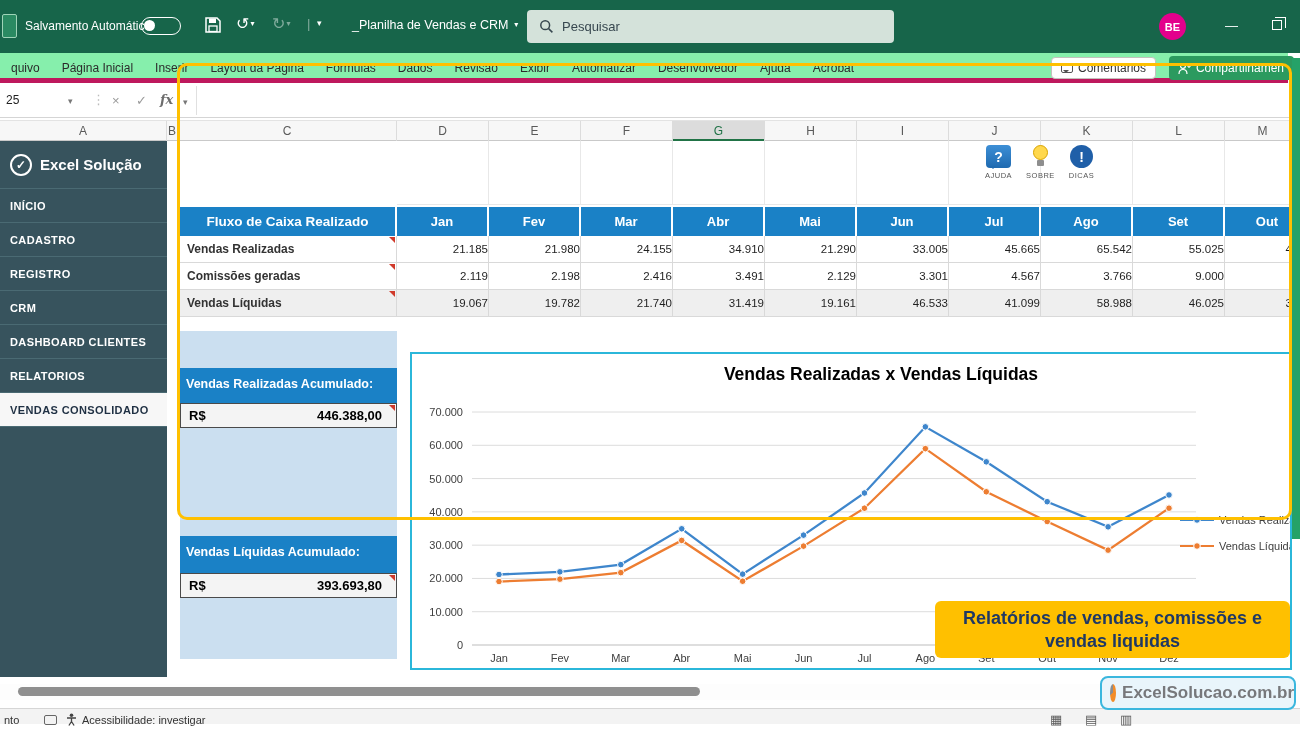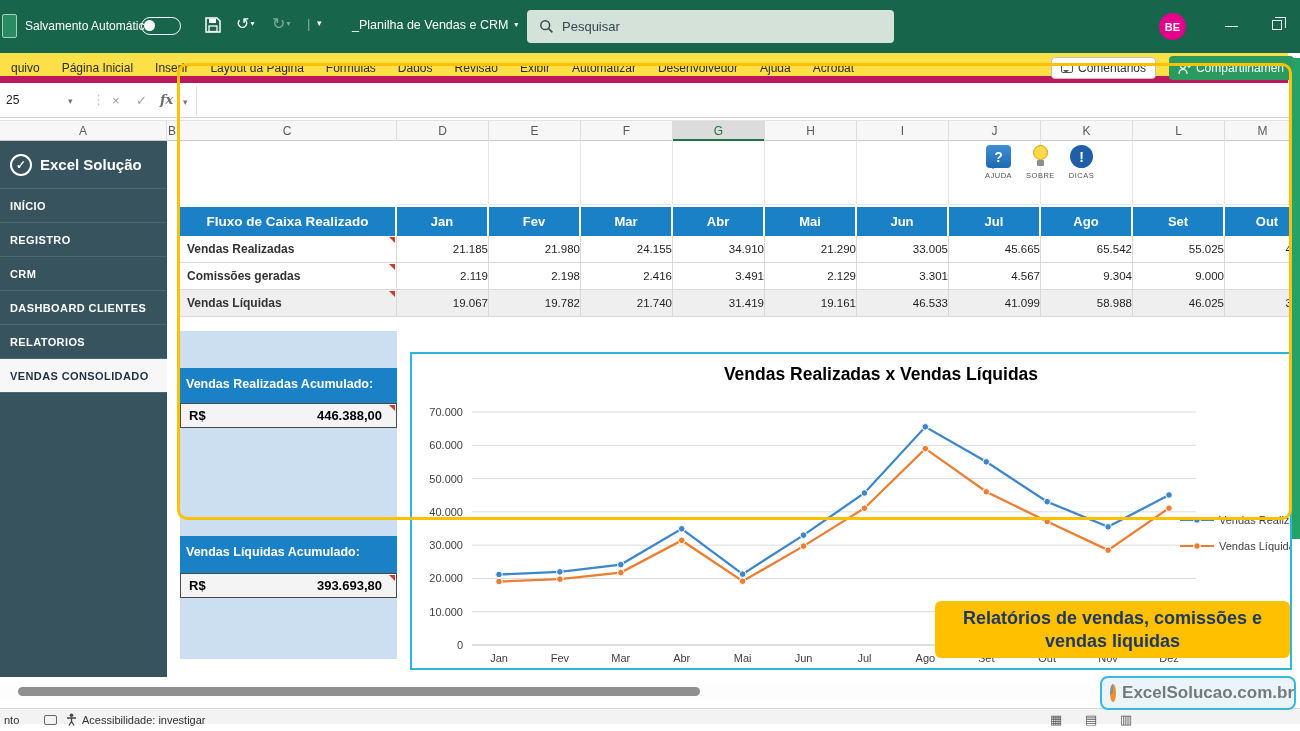--- a/index.html
+++ b/index.html
@@ -26,21 +26,21 @@
   #search-box input { background:transparent; border:none; outline:none; font-size:13px; color:#37474F; width:300px;
     font-family:"Liberation Sans",sans-serif; }
   #search-box input::placeholder { color:#37474F; opacity:1; }
   #avatar { position:absolute; right:114px; top:13px; width:27px; height:27px; border-radius:50%; background:#E3008C;
     color:#fff; font-size:11px; font-weight:bold; display:flex; align-items:center; justify-content:center; cursor:pointer; }
   #min-btn { position:absolute; right:62px; top:18px; font-size:13px; cursor:pointer; }
   #restore-btn { position:absolute; right:18px; top:20px; width:10px; height:10px; border:1.3px solid #fff; cursor:pointer; }
   #restore-btn::after { content:""; position:absolute; left:2px; top:-4px; width:10px; height:10px; border:1.3px solid #fff; border-bottom:none; border-left:none; }
 
   
-  #ribbon { position:absolute; left:0; top:53px; width:1288px; height:30px; background:#fde047; border-bottom:7px solid #be185d; }
+  #ribbon { position:absolute; left:0; top:53px; width:1288px; height:30px; background:#86efac; border-bottom:5px solid #be185d; }
   #ribbon-tabs { display:flex; height:30px; align-items:center; }
   .ribbon-tab { padding:0 11px; font-size:12px; color:#2b2b2b; cursor:pointer; white-space:nowrap; }
   #comments-btn { position:absolute; right:132px; top:4px; height:22px; background:#fff; border:1px solid #C3C1BC; border-radius:4px;
     display:flex; align-items:center; gap:5px; padding:0 9px; font-size:12px; color:#333; cursor:pointer; }
   .bubble-ic { width:12px; height:9px; border:1.4px solid #555; border-radius:2px; position:relative; }
   .bubble-ic::after { content:""; position:absolute; left:1px; bottom:-4px; border:3px solid transparent; border-top-color:#555; }
   #share-btn { position:absolute; right:-6px; top:3px; height:24px; background:#2B9A5F; border:none; border-radius:4px;
     display:flex; align-items:center; gap:5px; padding:0 10px 0 9px; font-size:12px; color:#fff; cursor:pointer; }
 
   
@@ -240,20 +240,21 @@
 
   <div id="grid">
     <div id="top-gridlines"></div>
 
     <div id="sidebar">
       <div id="sidebar-logo">
         <div id="logo-ring">✓</div>
         <span id="logo-text">Excel Solução</span>
       </div>
       <div class="side-item">INÍCIO</div>
+      <div class="side-item">CADASTRO</div>
       <div class="side-item">REGISTRO</div>
       <div class="side-item">CRM</div>
       <div class="side-item">DASHBOARD CLIENTES</div>
       <div class="side-item">RELATORIOS</div>
       <div class="side-item active">VENDAS CONSOLIDADO</div>
     </div>
 
     <div id="help-cluster">
       <div class="help-item">
         <div class="hicon-ajuda">?</div>
@@ -301,21 +302,21 @@
       </div>
       <div class="t-row">
         <div class="td-label"><span>Comissões geradas</span><i class="flag"></i></div>
         <div class="td-val">2.119</div>
         <div class="td-val">2.198</div>
         <div class="td-val">2.416</div>
         <div class="td-val">3.491</div>
         <div class="td-val">2.129</div>
         <div class="td-val">3.301</div>
         <div class="td-val">4.567</div>
-        <div class="td-val">9.304</div>
+        <div class="td-val">3.766</div>
         <div class="td-val">9.000</div>
         <div class="td-val last">5.8</div>
       </div>
       <div class="t-row row-gray">
         <div class="td-label"><span>Vendas Líquidas</span><i class="flag"></i></div>
         <div class="td-val">19.067</div>
         <div class="td-val">19.782</div>
         <div class="td-val">21.740</div>
         <div class="td-val">31.419</div>
         <div class="td-val">19.161</div>

